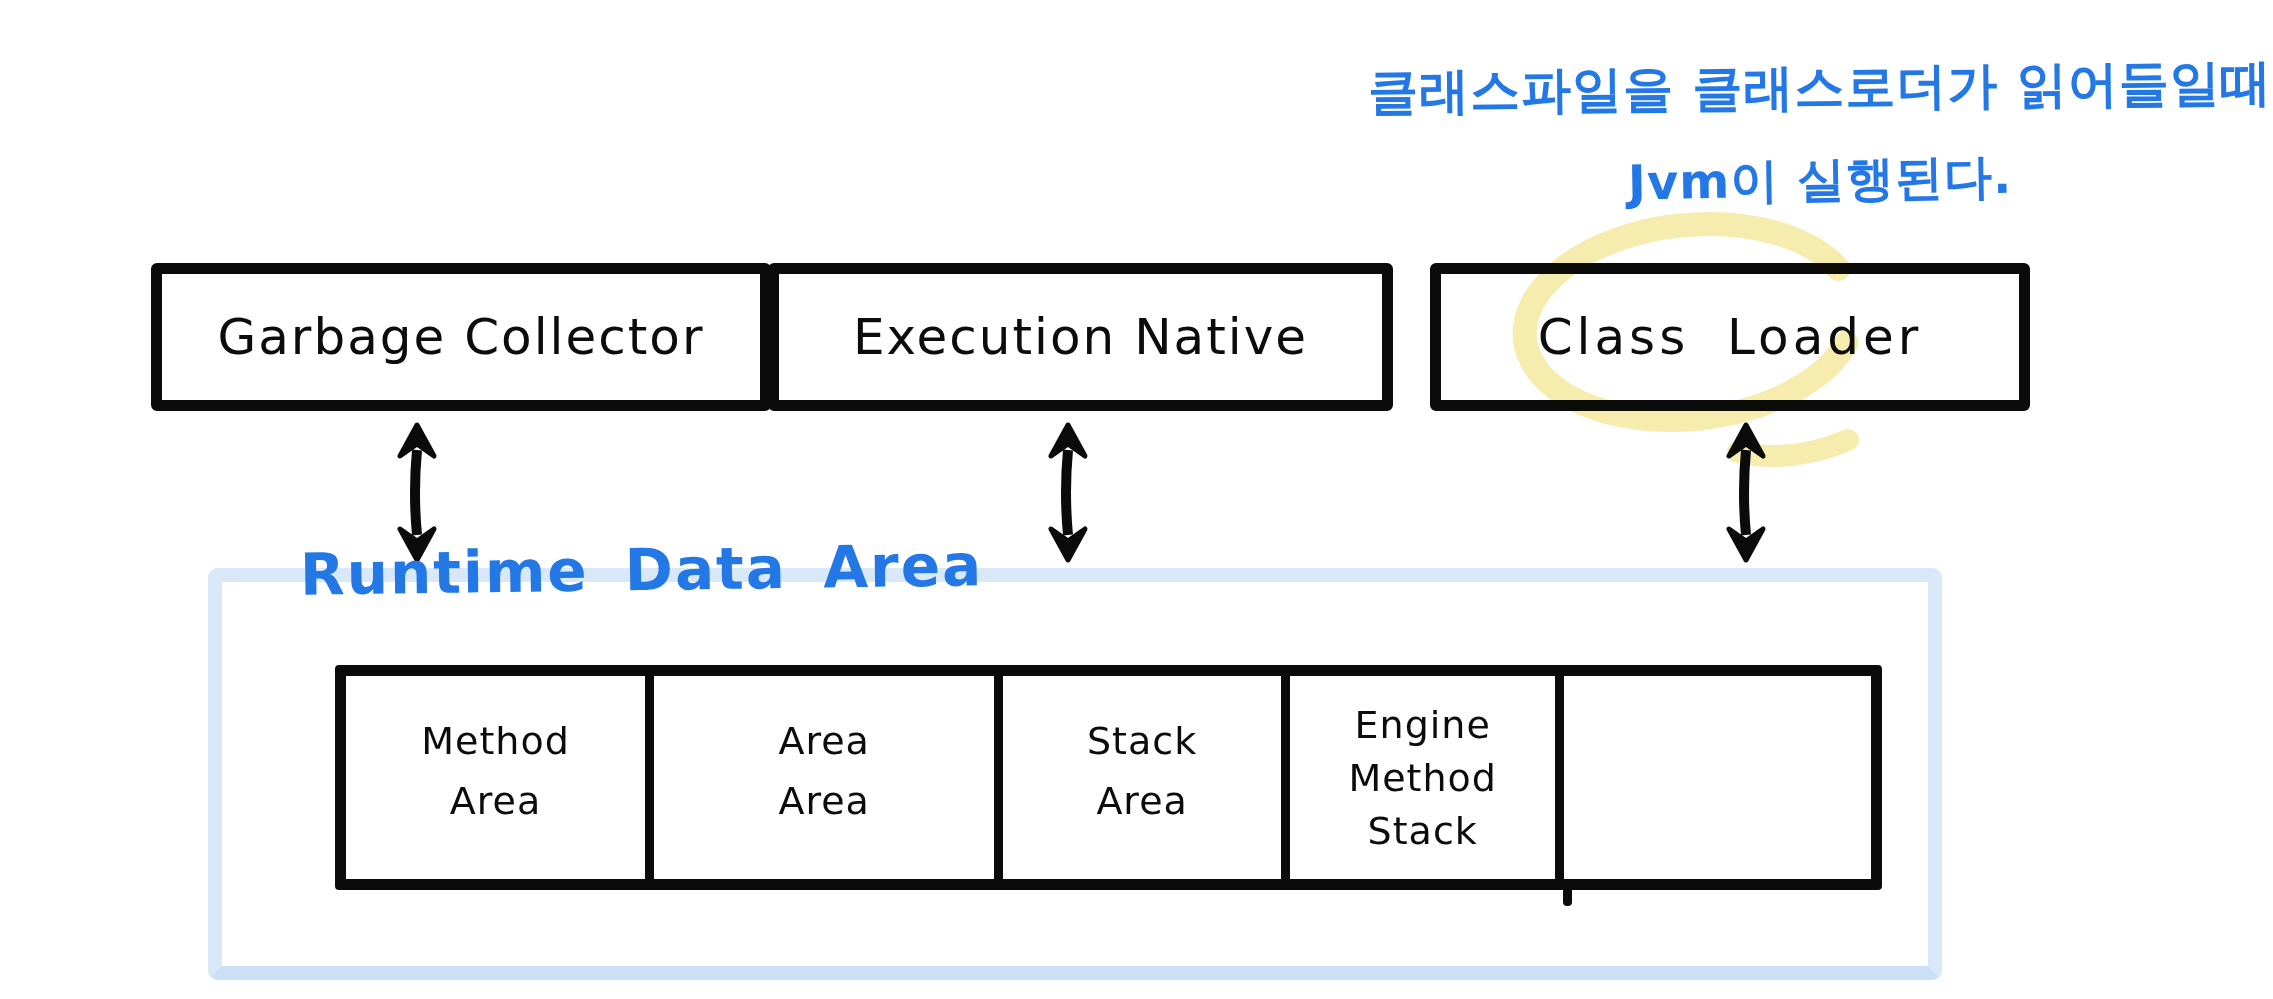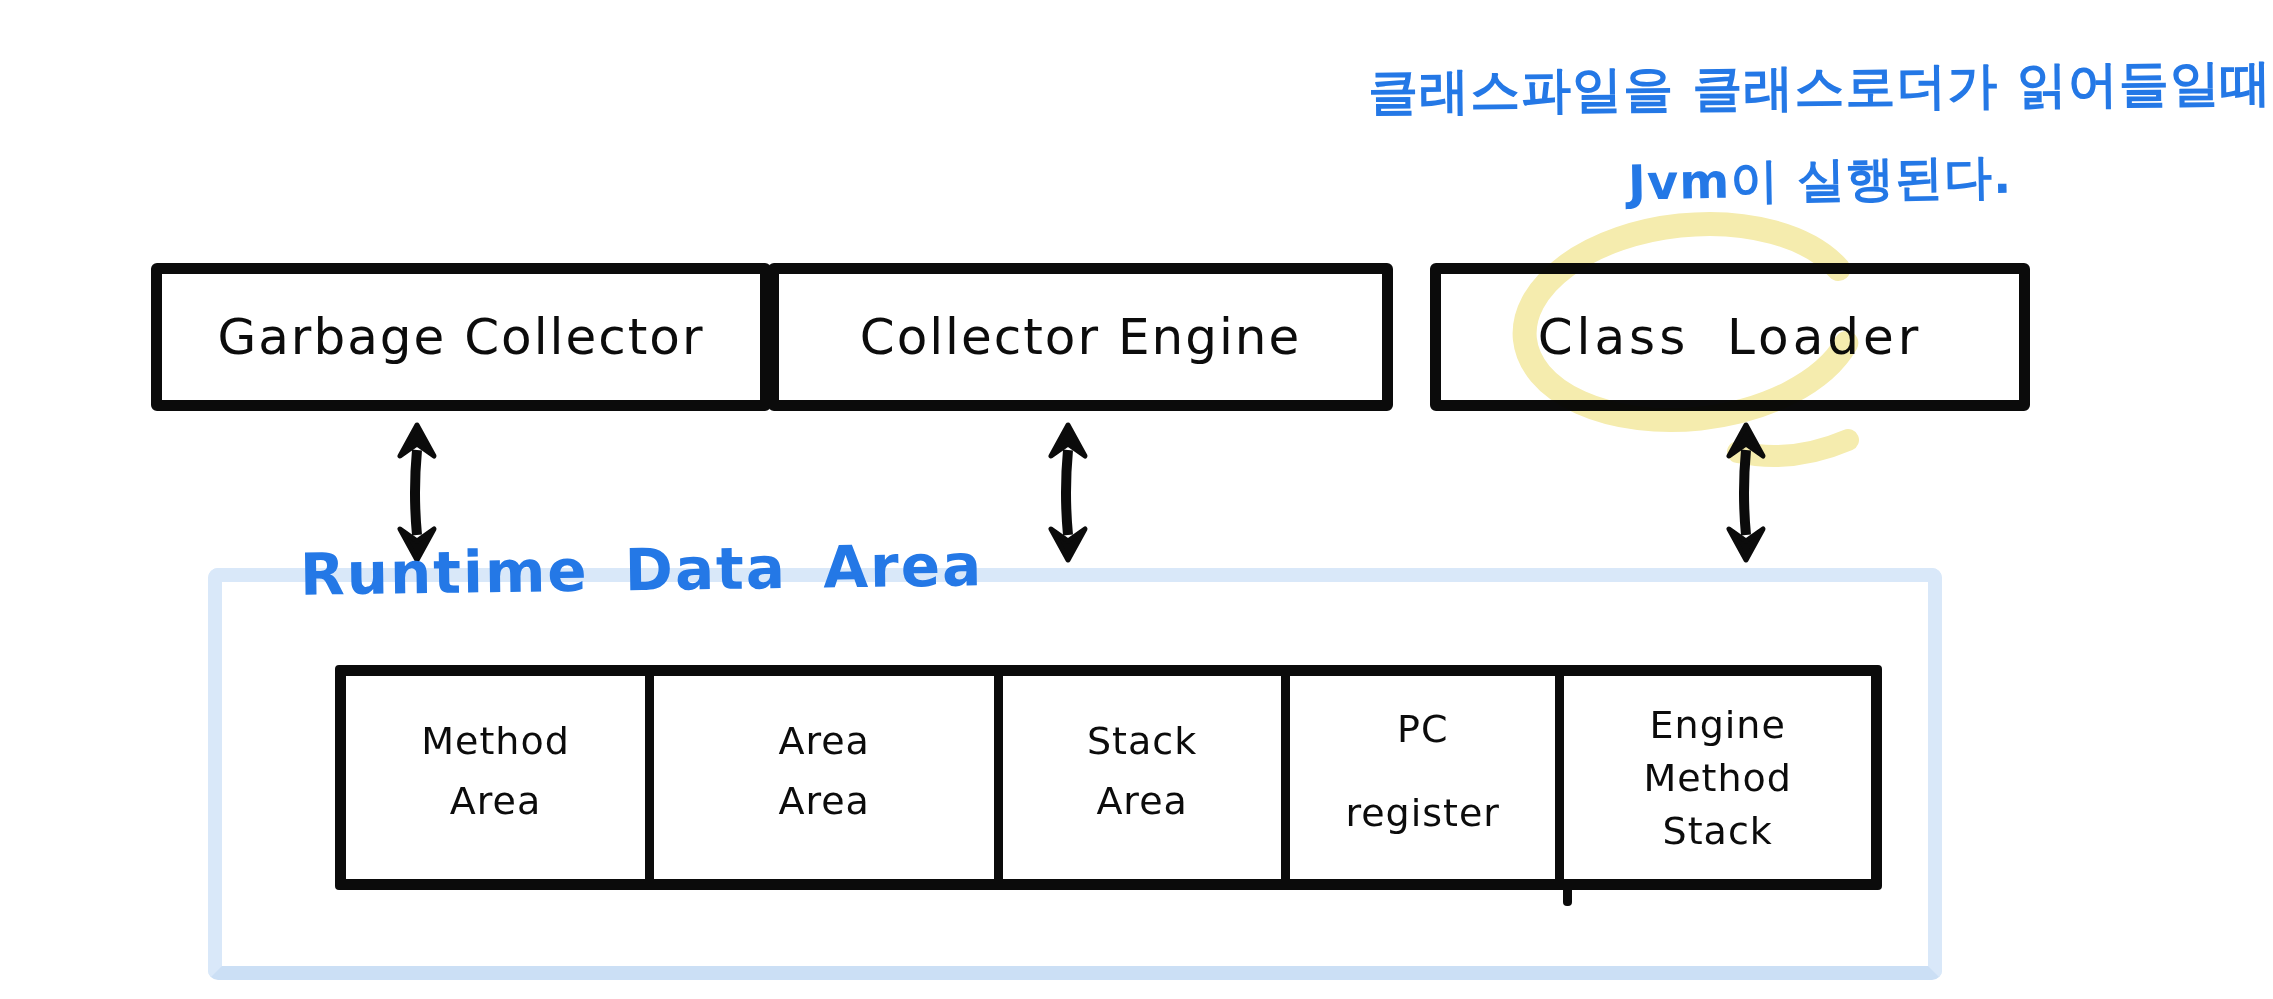--- a/index.html
+++ b/index.html
@@ -78,21 +78,21 @@
 
 <div class="canvas">
 
   <div class="ann-line1">클래스파일을  클래스로더가  읽어들일때</div>
   <div class="ann-line2">Jvm이  실행된다.</div>
 
   <div class="box box-gc">
     <span>Garbage Collector</span>
   </div>
   <div class="box box-ee">
-    <span>Collector Engine</span>
+    <span>Execution Native</span>
   </div>
   <div class="box box-cl">
     <span>Class Loader</span>
   </div>
 
   <svg class="highlight-svg" viewBox="0 0 2273 999">
     <ellipse cx="1690" cy="322" rx="166" ry="97" fill="none" stroke="#f5ecae" stroke-width="24" stroke-linecap="round" transform="rotate(-6 1690 322)" stroke-dasharray="760 90" stroke-dashoffset="-40"></ellipse>
     <path d="M1738 452 Q1792 464 1848 440" fill="none" stroke="#f5ecae" stroke-width="22" stroke-linecap="round"></path>
   </svg>
 
@@ -123,24 +123,20 @@
       <span>Area</span>
     </div>
     <div class="cell">
       <span>Area</span>
       <span>Area</span>
     </div>
     <div class="cell">
       <span>Stack</span>
       <span>Area</span>
     </div>
-    <div class="cell cell-pc">
-      <span>PC</span>
-      <span>register</span>
-    </div>
     <div class="cell cell-native">
       <span>Engine</span>
       <span>Method</span>
       <span>Stack</span>
     </div>
   </div>
 
   <div class="tick"></div>
 
 </div>

